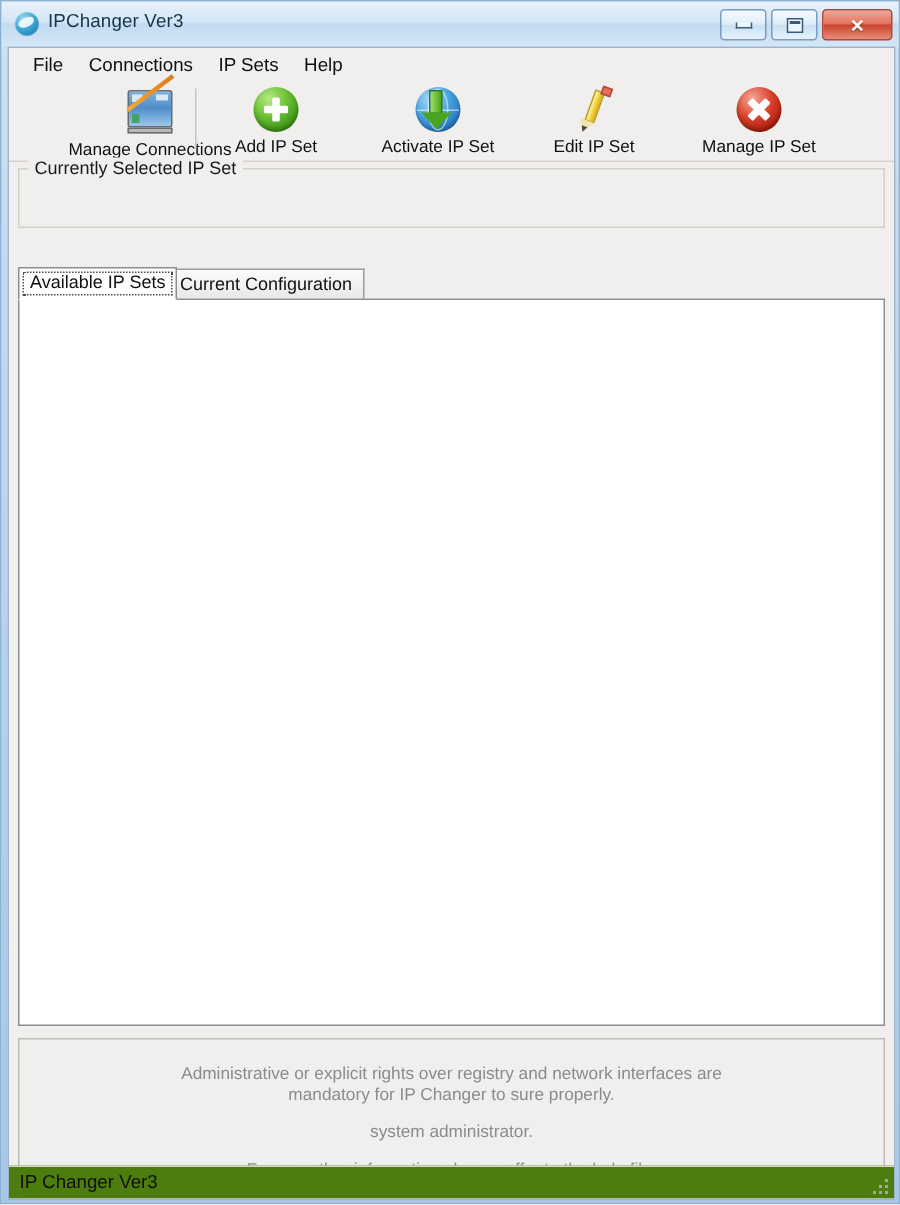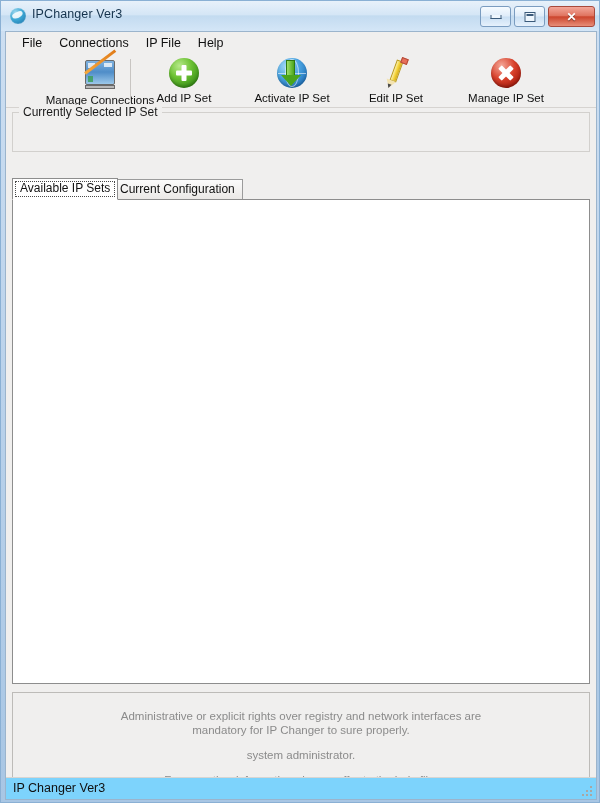--- a/index.html
+++ b/index.html
@@ -425,21 +425,21 @@
     max-width: 420px;
   }
   .info-gap { height: 11px; }
 
   
   .statusbar {
     position: absolute;
     left: 0; bottom: 0;
     width: 100%;
     height: 22px;
-    background: #7dd3fc;
+    background: #4d7c0f;
     border-top: 1px solid #d8d5d2;
     box-sizing: border-box;
   }
   .status-text {
     position: absolute;
     left: 7px; top: 3px;
     font-size: 12.5px;
     color: #101010;
     white-space: nowrap;
   }
@@ -479,21 +479,21 @@
         <span class="gl close-gl">✕</span>
       </div>
     </div>
   </div>
 
   <div class="client">
 
     <div class="menubar">
       <div class="menu-item">File</div>
       <div class="menu-item">Connections</div>
-      <div class="menu-item">IP File</div>
+      <div class="menu-item">IP Sets</div>
       <div class="menu-item">Help</div>
     </div>
 
     <div class="toolbar">
 
       <div class="tb-item" style="left:2px; width:120px;margin-left:32px;">
         <div class="tb-icon">
           <div class="ic-monitor">
             <span class="blk b1"></span>
             <span class="blk b2"></span>

